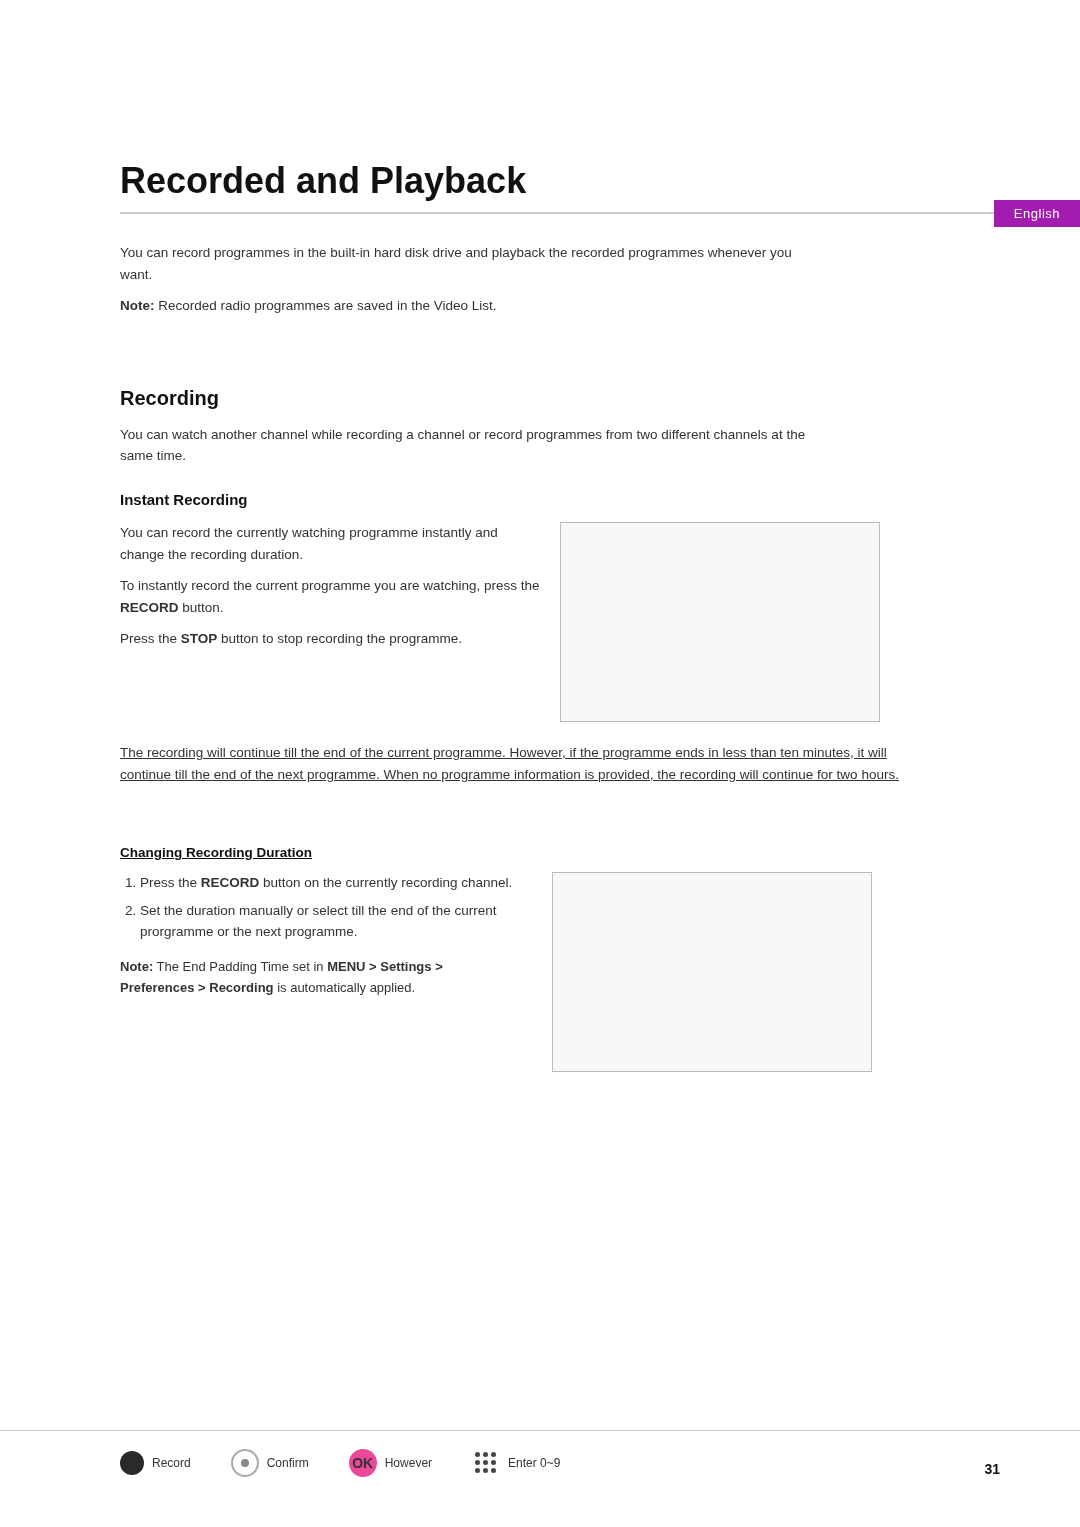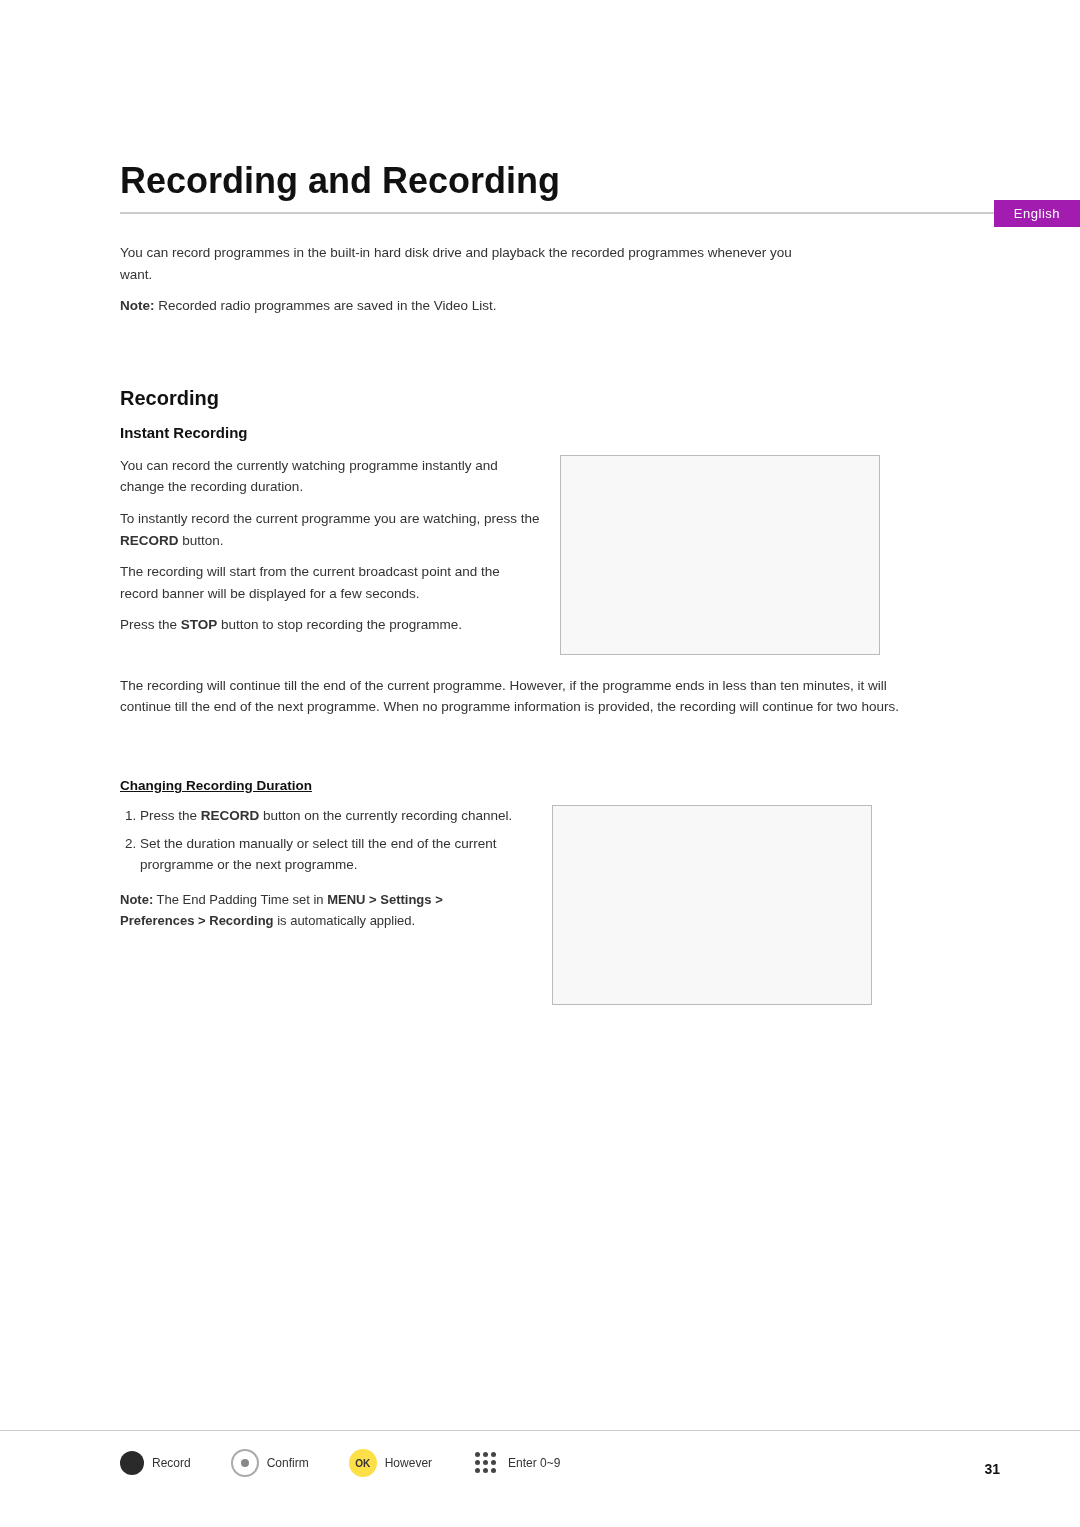--- a/index.html
+++ b/index.html
@@ -101,20 +101,21 @@
       border: 1px solid #bbb;
       background: #f8f8f8;
       flex-shrink: 0;
     }
     .full-text {
       font-size: 13.5px;
       color: #333;
       line-height: 1.6;
       margin-bottom: 30px;
       max-width: 800px;
+      text-decoration: underline;
     }
     .changing-section {
       margin-top: 10px;
     }
     .changing-title {
       font-size: 13.5px;
       font-weight: 700;
       color: #111;
       margin-bottom: 12px;
       text-decoration: underline;
@@ -191,26 +192,26 @@
     .btn-select::before {
       content: '';
       width: 8px;
       height: 8px;
       background: #888;
       border-radius: 50%;
     }
     .btn-ok {
       width: 28px;
       height: 28px;
-      background: #fde047;
+      background: #ec4899;
       border-radius: 50%;
       display: inline-flex;
       align-items: center;
       justify-content: center;
-      font-size: 10px;
+      font-size: 14px;
       font-weight: 700;
       color: #333;
       flex-shrink: 0;
     }
     .btn-enter {
       width: 28px;
       height: 28px;
       display: inline-flex;
       align-items: center;
       justify-content: center;
@@ -241,41 +242,41 @@
   </style>
 </head>
 <body>
 
 <div class="page-container">
 
   <div class="language-badge">
     <span>English</span>
   </div>
 
-  <h1 class="page-title">Recording and Recording</h1>
+  <h1 class="page-title">Recorded and Playback</h1>
   <div class="title-underline"></div>
 
   <p class="intro-text">You can record programmes in the built-in hard disk drive and playback the recorded programmes whenever you want.</p>
   <p class="note-text">
     <strong>Note:</strong>&nbsp;<span>Recorded radio programmes are saved in the Video List.</span>
   </p>
 
   <div class="spacer-lg"></div>
 
   <h2 class="section-title">Recording</h2>
+  <p class="section-desc">You can watch another channel while recording a channel or record programmes from two different channels at the same time.</p>
 
   <div class="subsection-title">Instant Recording</div>
 
   <div class="two-col">
     <div class="col-text">
       <p>You can record the currently watching programme instantly and change the recording duration.</p>
       <p>
         <span>To instantly record the current programme you are watching, press the </span><strong>RECORD</strong><span> button.</span>
       </p>
-      <p>The recording will start from the current broadcast point and the record banner will be displayed for a few seconds.</p>
       <p>
         <span>Press the </span><strong>STOP</strong><span> button to stop recording the programme.</span>
       </p>
     </div>
     <div class="col-image"></div>
   </div>
 
   <p class="full-text">The recording will continue till the end of the current programme. However, if the programme ends in less than ten minutes, it will continue till the end of the next programme. When no programme information is provided, the recording will continue for two hours.</p>
 
   <div class="spacer-md"></div>

